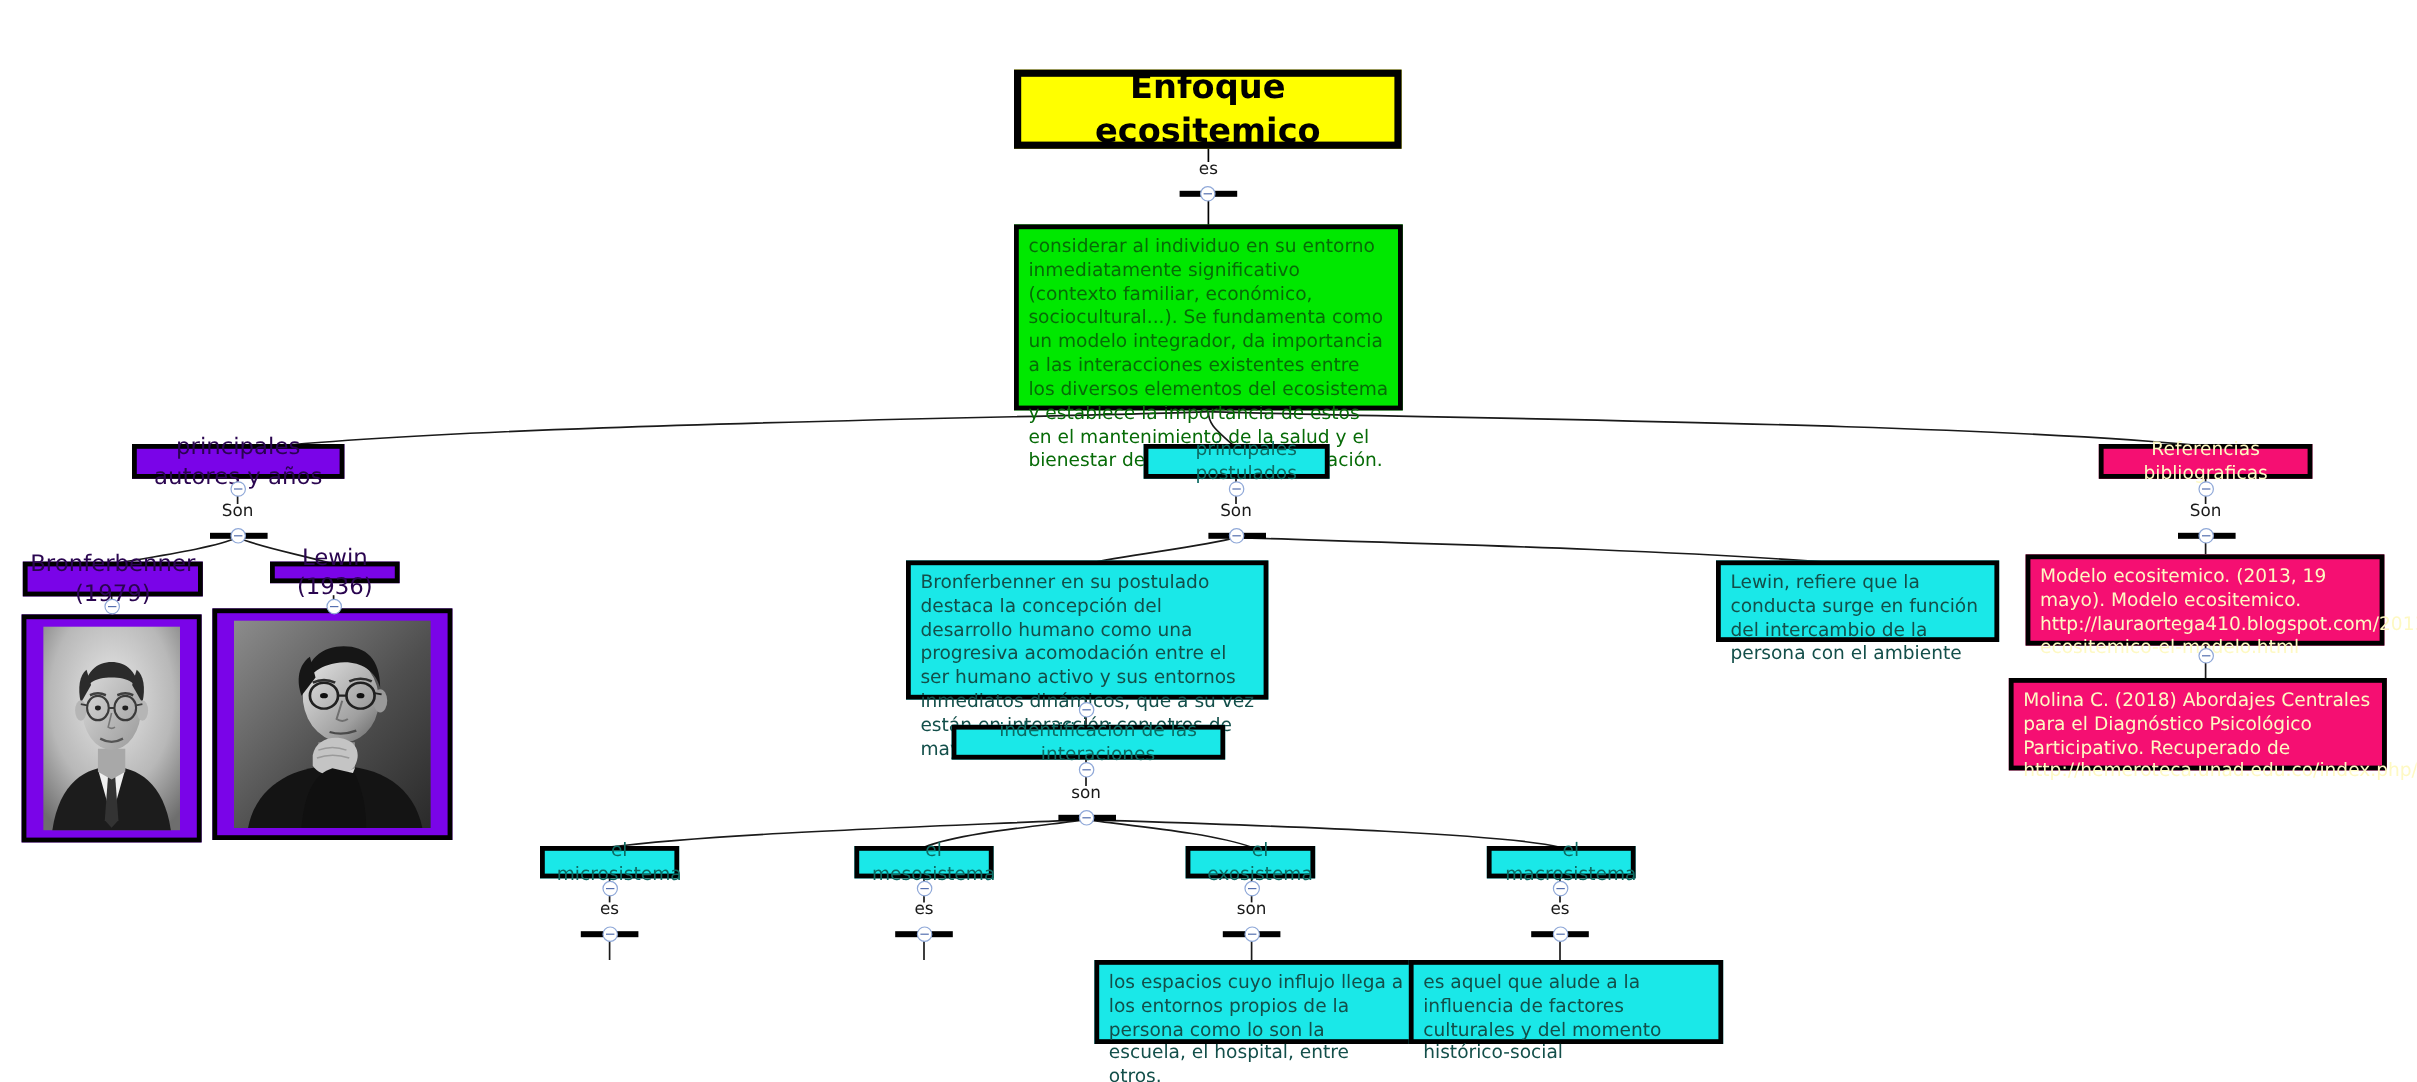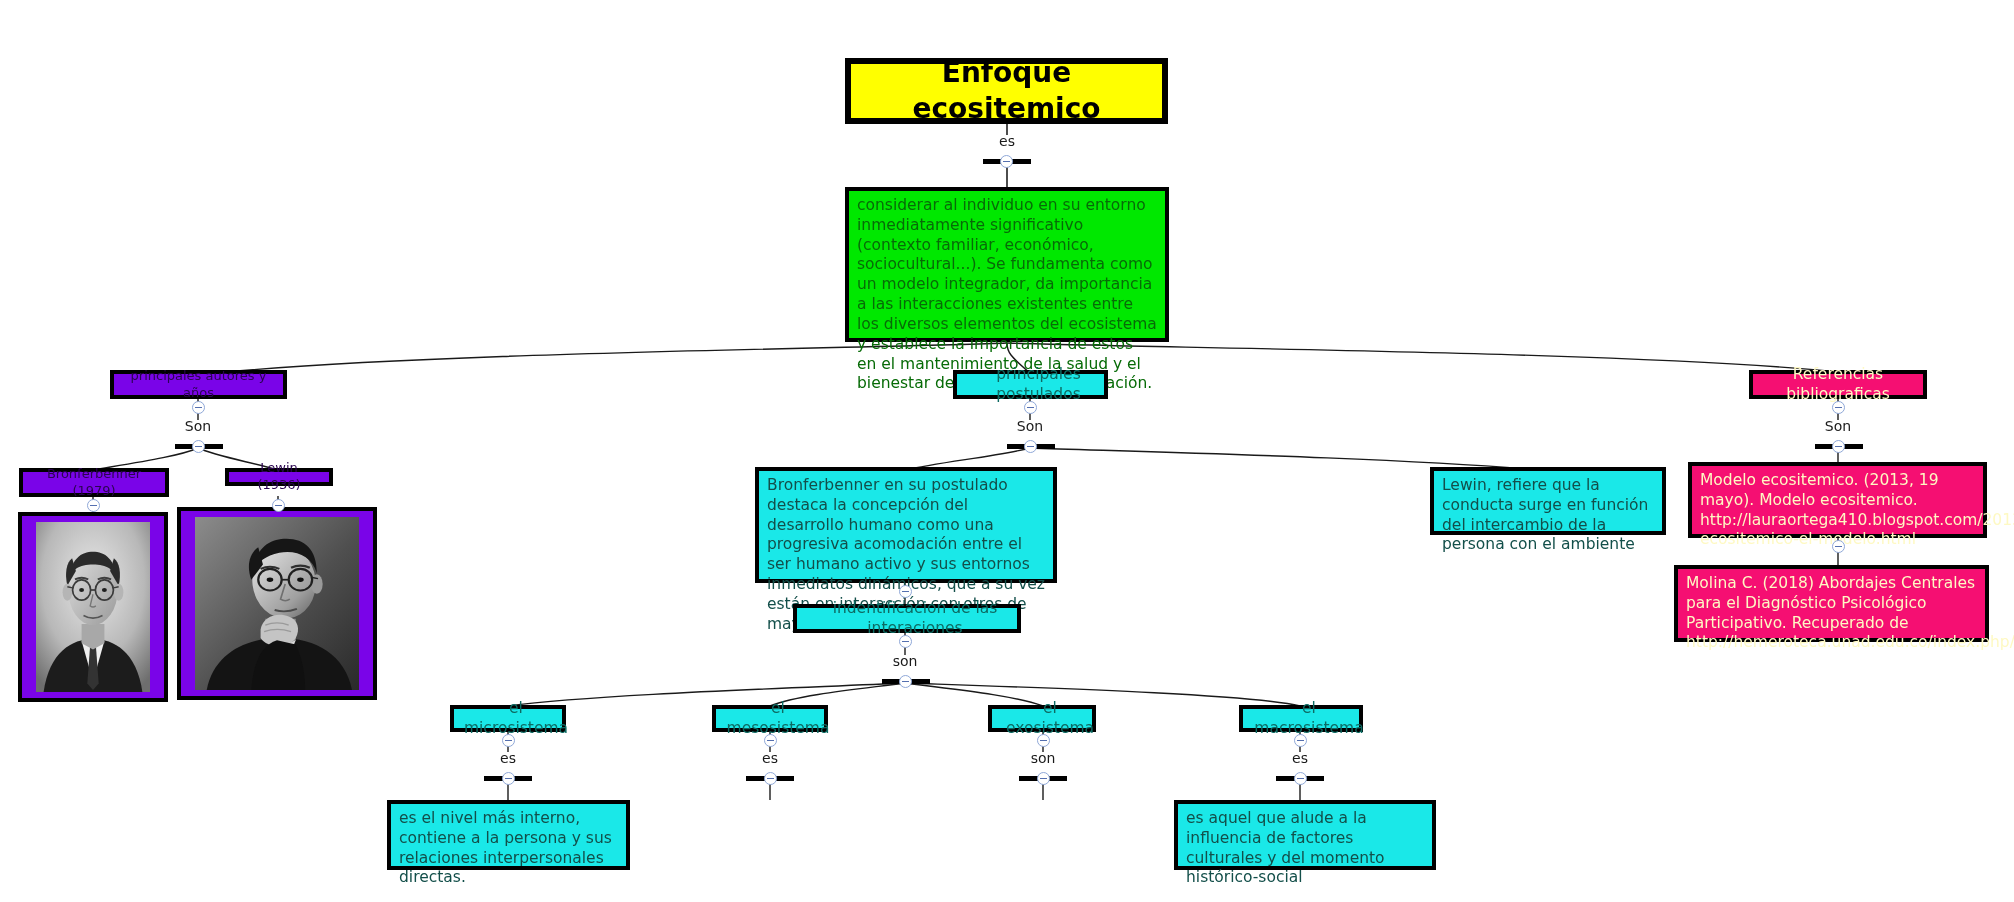--- a/index.html
+++ b/index.html
@@ -56,21 +56,21 @@
     padding-left: 24px;
   }
   .node.cyan-dark {
     background: #1ae8e8;
     color: #134f4a;
     font-size: 15.5px;
   }
   .node.purple {
     background: #7a04e8;
     color: #2a0550;
-    font-size: 13px;
+    font-size: 19px;
   }
   .node.pink {
     background: #f50f72;
     color: #fef9c3;
     font-size: 15.5px;
   }
   .node.center {
     display: flex;
     align-items: center;
     justify-content: center;
@@ -377,25 +377,25 @@
   <div class="node cyan center" style="left:1239px; top:705px; width:124px; height:27px;">
     <span>el macrosistema</span>
   </div>
   <div class="minus-node" style="left:1294px; top:734px;"></div>
   <div class="link-label" style="left:1250px; top:750px; width:100px;">
     <span>es</span>
   </div>
   <div class="link-bar" style="left:1276px; top:776px; width:48px;"></div>
   <div class="minus-node" style="left:1294px; top:772px;"></div>
 
-  <div class="node cyan-dark" style="left:387px; top:800px; width:243px; height:70px;">
-    <span>es el nivel más interno, contiene a la persona y sus relaciones interpersonales directas.</span>
-  </div>
-
-
+
+
+  <div class="node cyan-dark" style="left:912px; top:800px; width:272px; height:70px;">
+    <span>los espacios cuyo influjo llega a los entornos propios de la persona como lo son la escuela, el hospital, entre otros.</span>
+  </div>
 
   <div class="node cyan-dark" style="left:1174px; top:800px; width:262px; height:70px;">
     <span>es aquel que alude a la influencia de factores culturales y del momento histórico-social</span>
   </div>
 
   <div class="node pink center" style="left:1749px; top:370px; width:178px; height:29px;">
     <span>Referencias bibliograficas</span>
   </div>
   <div class="minus-node" style="left:1832px; top:401px;"></div>
 

